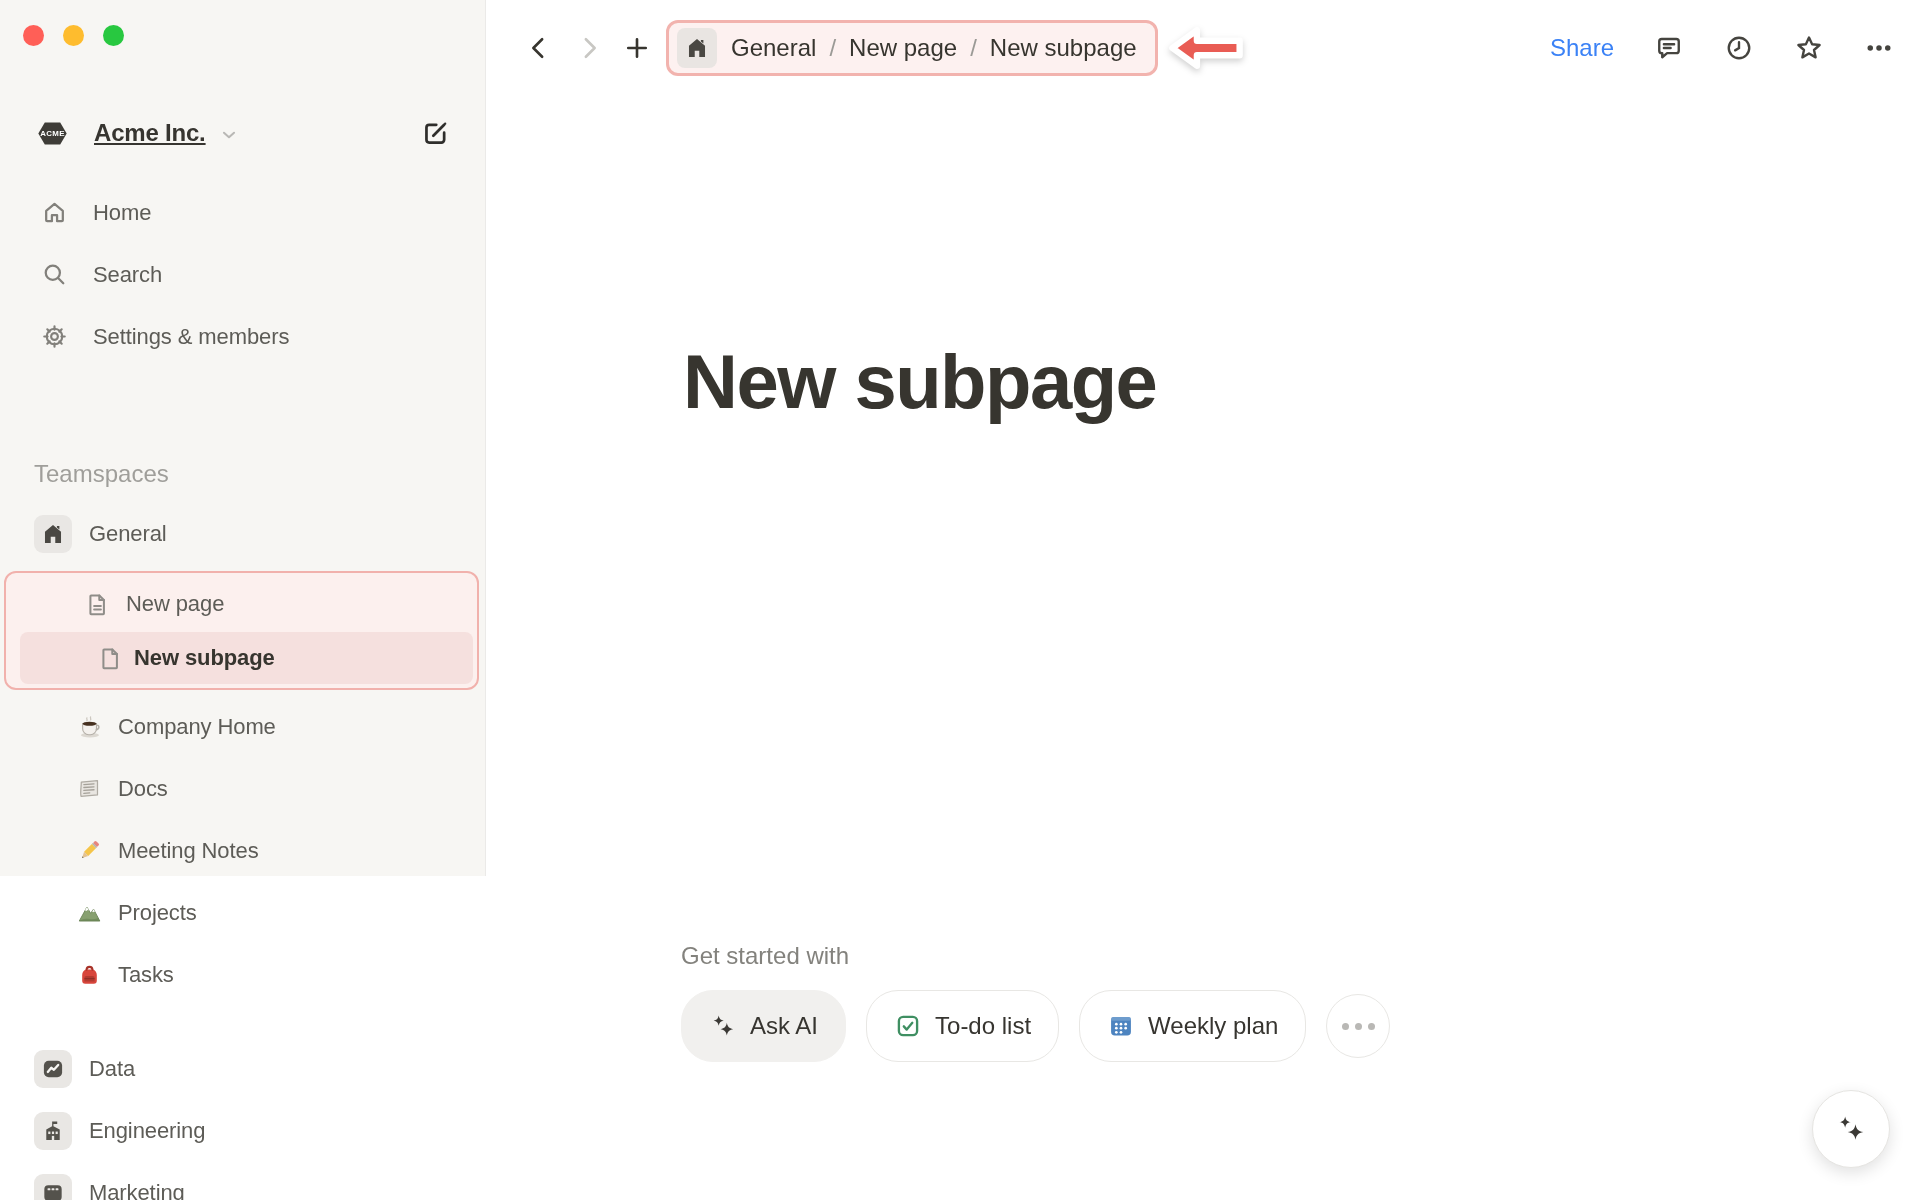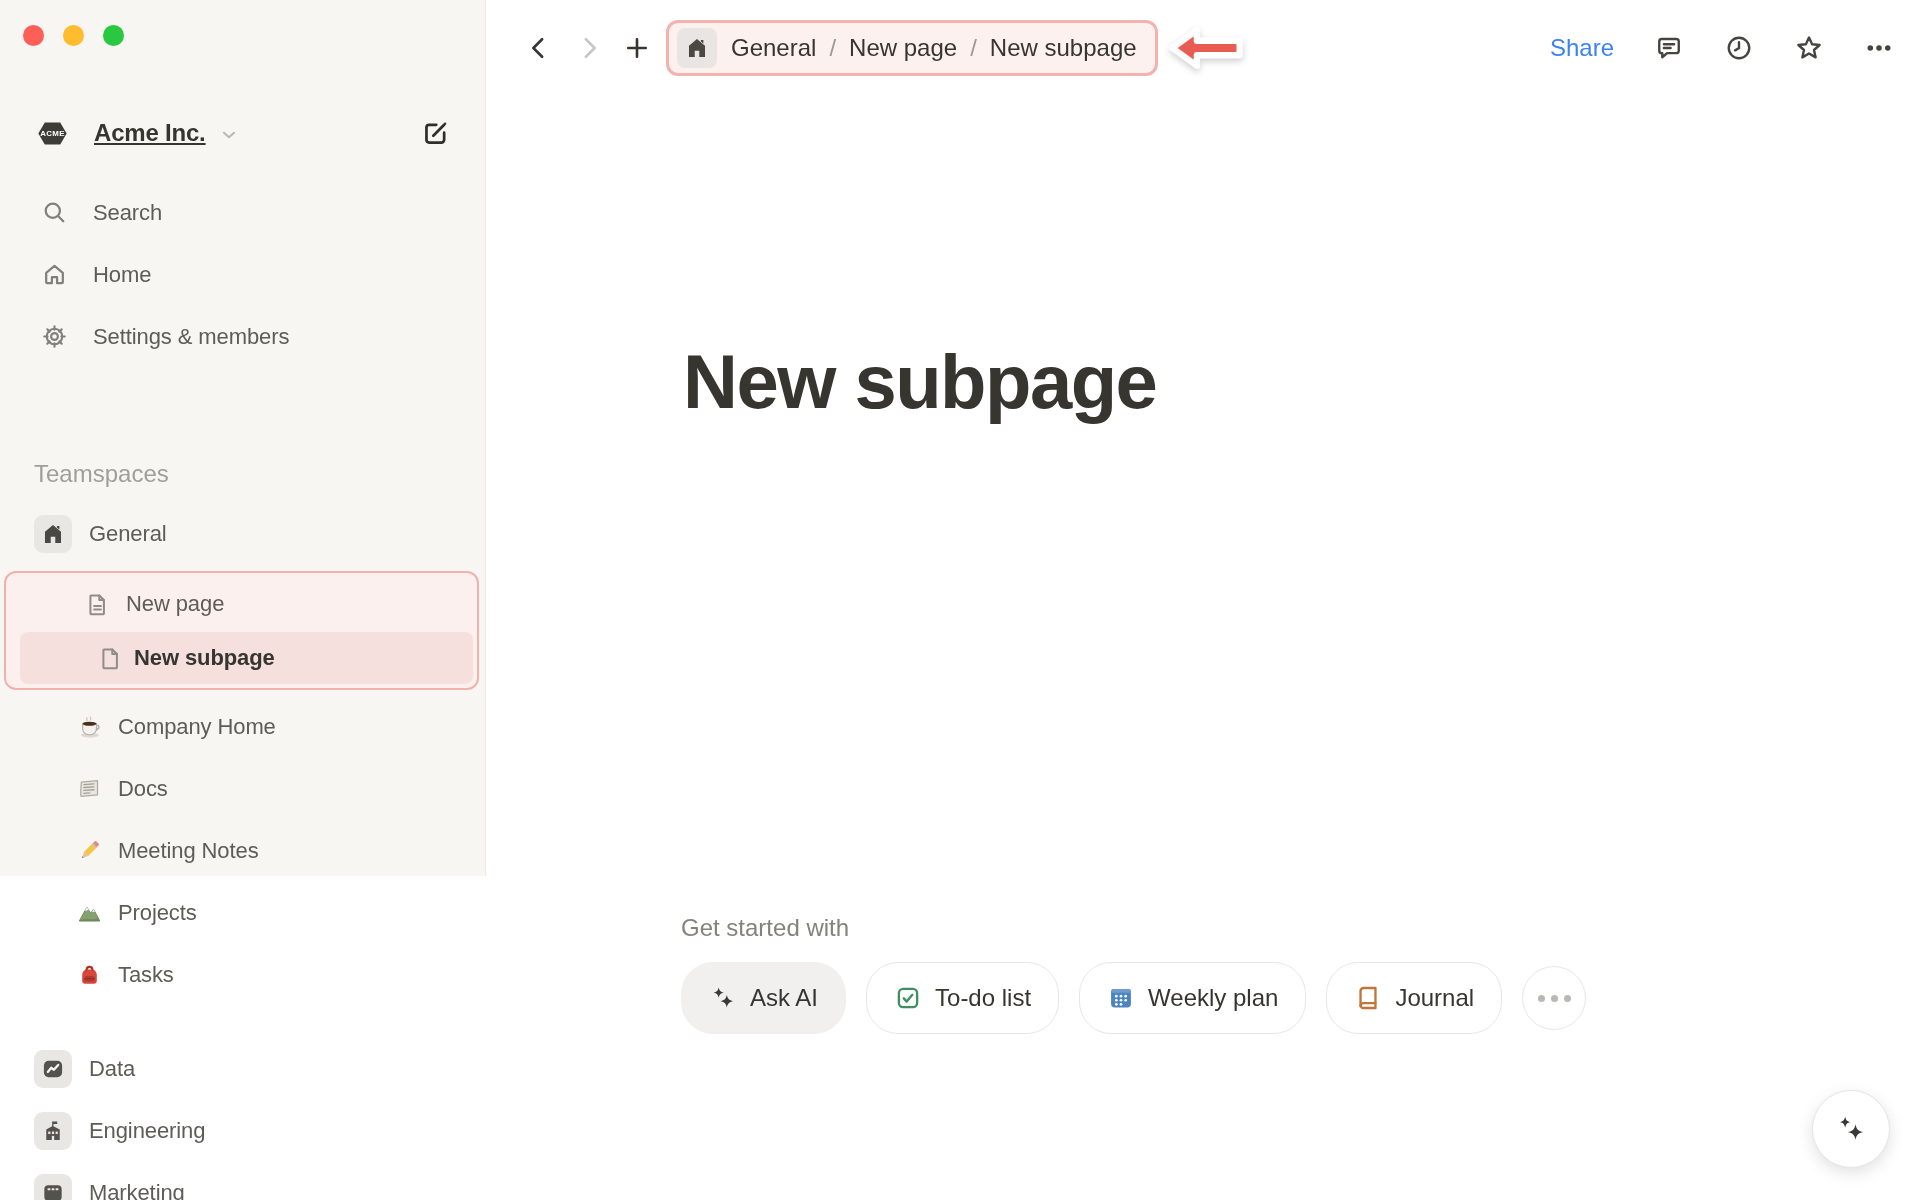--- a/index.html
+++ b/index.html
@@ -63,21 +63,21 @@
   .crumb-sep { font-size:24px; color:#9b9a96; margin:0 13px; }
   .arrow-ann { margin-left:8px; width:80px; height:50px; filter:drop-shadow(0 3px 3px rgba(0,0,0,0.18)); flex:0 0 auto; }
 
   .topbar-right { margin-left:auto; display:flex; align-items:center; gap:40px; }
   .share { font-size:24px; color:#3b82f6; cursor:pointer; }
 
   .title { position:absolute; left:197px; top:338px; font-size:76px; line-height:1.15; font-weight:700;
     letter-spacing:-1.5px; color:#37352f; cursor:text; }
 
   .getstarted { position:absolute; left:195px; top:914px; }
-  .gs-label { font-size:24px; color:#83827d; margin-bottom:20px; }
+  .gs-label { font-size:24px; color:#83827d; margin-bottom:20px;margin-top:28px; }
   .gs-row { display:flex; align-items:center; gap:20px; }
   .pill { height:72px; border-radius:32px; display:inline-flex; align-items:center; gap:13px;
     padding:0 27px; font-size:24px; color:#373530; background:#fff; border:1.5px solid #e8e7e4; cursor:pointer; white-space:nowrap; }
   .pill svg { width:28px; height:28px; flex:0 0 28px; }
   .pill.ai { background:#f1f0ee; border-color:#f1f0ee; }
   .more-circle { width:64px; height:64px; border-radius:50%; border:1.5px solid #e8e7e4; background:#fff;
     display:flex; align-items:center; justify-content:center; gap:6px; cursor:pointer; }
   .more-circle i { width:7px; height:7px; border-radius:50%; background:#b9b8b5; display:block; }
 
   .ai-fab { position:absolute; right:30px; bottom:32px; width:78px; height:78px; border-radius:50%;
@@ -116,34 +116,34 @@
           <path d="M12.6 5.3H7.1A2.1 2.1 0 0 0 5 7.4v9.5A2.1 2.1 0 0 0 7.1 19h9.5a2.1 2.1 0 0 0 2.1-2.1v-5.5"></path>
           <path d="m10.3 13.7 8.4-8.5"></path>
             <circle cx="19.5" cy="4.4" r="0.9" fill="#2f2e2b" stroke="none"></circle>
           </svg>
       </span>
     </div>
 
     <nav class="nav">
       <div class="srow">
         <span class="sic">
+          <svg viewBox="0 0 24 24" fill="none" stroke="#82807b" stroke-width="2" stroke-linejoin="round" stroke-linecap="round">
+              <path d="M4.6 10.5 12 4.4l7.4 6.1v8.3a.9.9 0 0 1-.9.9h-4.2v-5.3H9.7v5.3H5.5a.9.9 0 0 1-.9-.9Z"></path>
+            </svg>
+        </span>
+        <span>Home</span>
+      </div>
+      <div class="srow">
+        <span class="sic">
           <svg viewBox="0 0 24 24" fill="none" stroke="#82807b" stroke-width="2" stroke-linecap="round">
               <circle cx="10.5" cy="10.5" r="6.3"></circle>
               <path d="m15.4 15.4 4.4 4.4"></path>
             </svg>
         </span>
         <span>Search</span>
-      </div>
-      <div class="srow">
-        <span class="sic">
-          <svg viewBox="0 0 24 24" fill="none" stroke="#82807b" stroke-width="2" stroke-linejoin="round" stroke-linecap="round">
-              <path d="M4.6 10.5 12 4.4l7.4 6.1v8.3a.9.9 0 0 1-.9.9h-4.2v-5.3H9.7v5.3H5.5a.9.9 0 0 1-.9-.9Z"></path>
-            </svg>
-        </span>
-        <span>Home</span>
       </div>
       <div class="srow">
         <span class="sic">
           <svg viewBox="0 0 24 24" fill="none" stroke="#82807b" stroke-width="1.9" stroke-linecap="round">
               <circle cx="12" cy="12" r="3"></circle>
               <circle cx="12" cy="12" r="6.9"></circle>
               <path d="M12 2.9v3M12 18.1v3M21.1 12h-3M5.9 12h-3M18.4 5.6l-2.1 2.1M7.7 16.3l-2.1 2.1M18.4 18.4l-2.1-2.1M7.7 7.7 5.6 5.6"></path>
             </svg>
         </span>
         <span>Settings &amp; members</span>
@@ -384,27 +384,20 @@
                 <circle cx="8" cy="13.9" r="1.15"></circle>
                 <circle cx="12" cy="13.9" r="1.15"></circle>
                 <circle cx="16" cy="13.9" r="1.15"></circle>
                 <circle cx="8" cy="17.4" r="1.15"></circle>
                 <circle cx="12" cy="17.4" r="1.15"></circle>
               </g>
             </svg>
           <span>Weekly plan</span>
         </span>
 
-        <span class="pill">
-          <svg viewBox="0 0 24 24" fill="none" stroke="#c0763a" stroke-width="2" stroke-linejoin="round" stroke-linecap="round">
-              <path d="M5.6 19a2.6 2.6 0 0 1 2.6-2.6H18.4"></path>
-              <path d="M8.2 3.4h10.2v17.2H8.2A2.6 2.6 0 0 1 5.6 18V6a2.6 2.6 0 0 1 2.6-2.6Z"></path>
-            </svg>
-          <span>Journal</span>
-        </span>
 
         <span class="more-circle">
             <i></i>
             <i></i>
             <i></i>
           </span>
       </div>
     </div>
 
     <div class="ai-fab">

